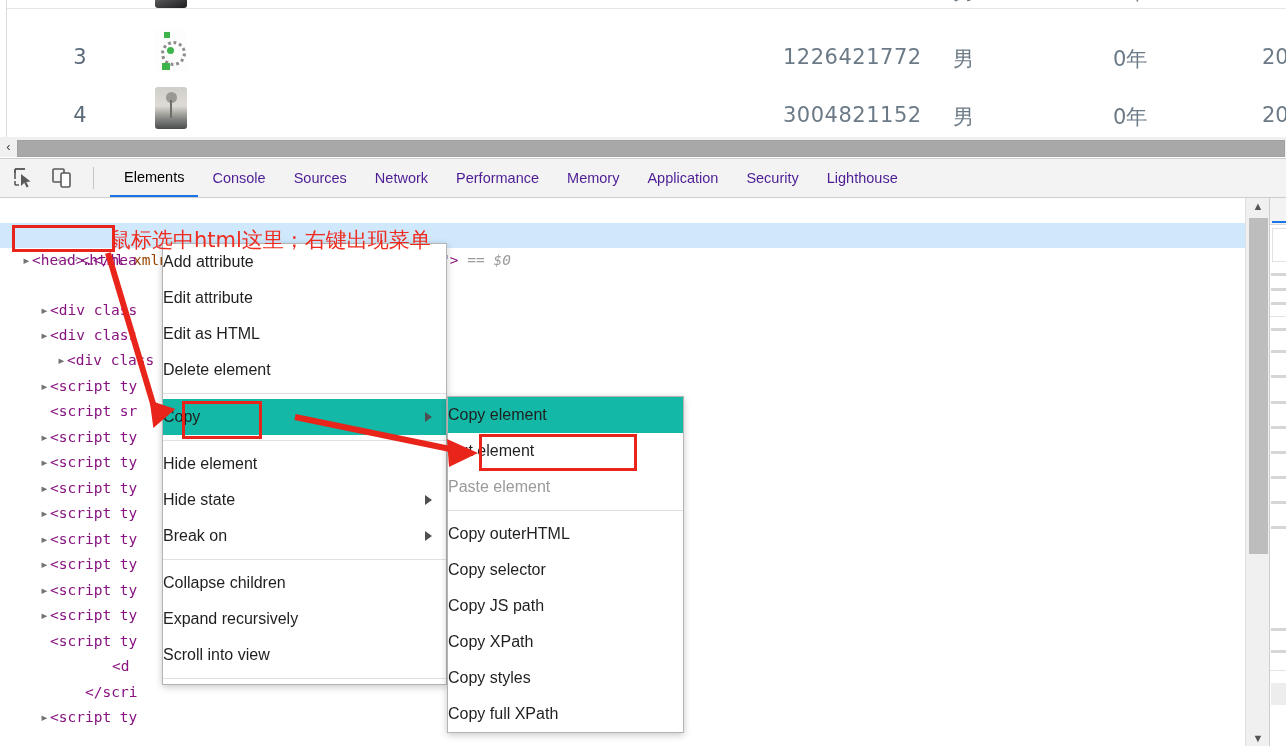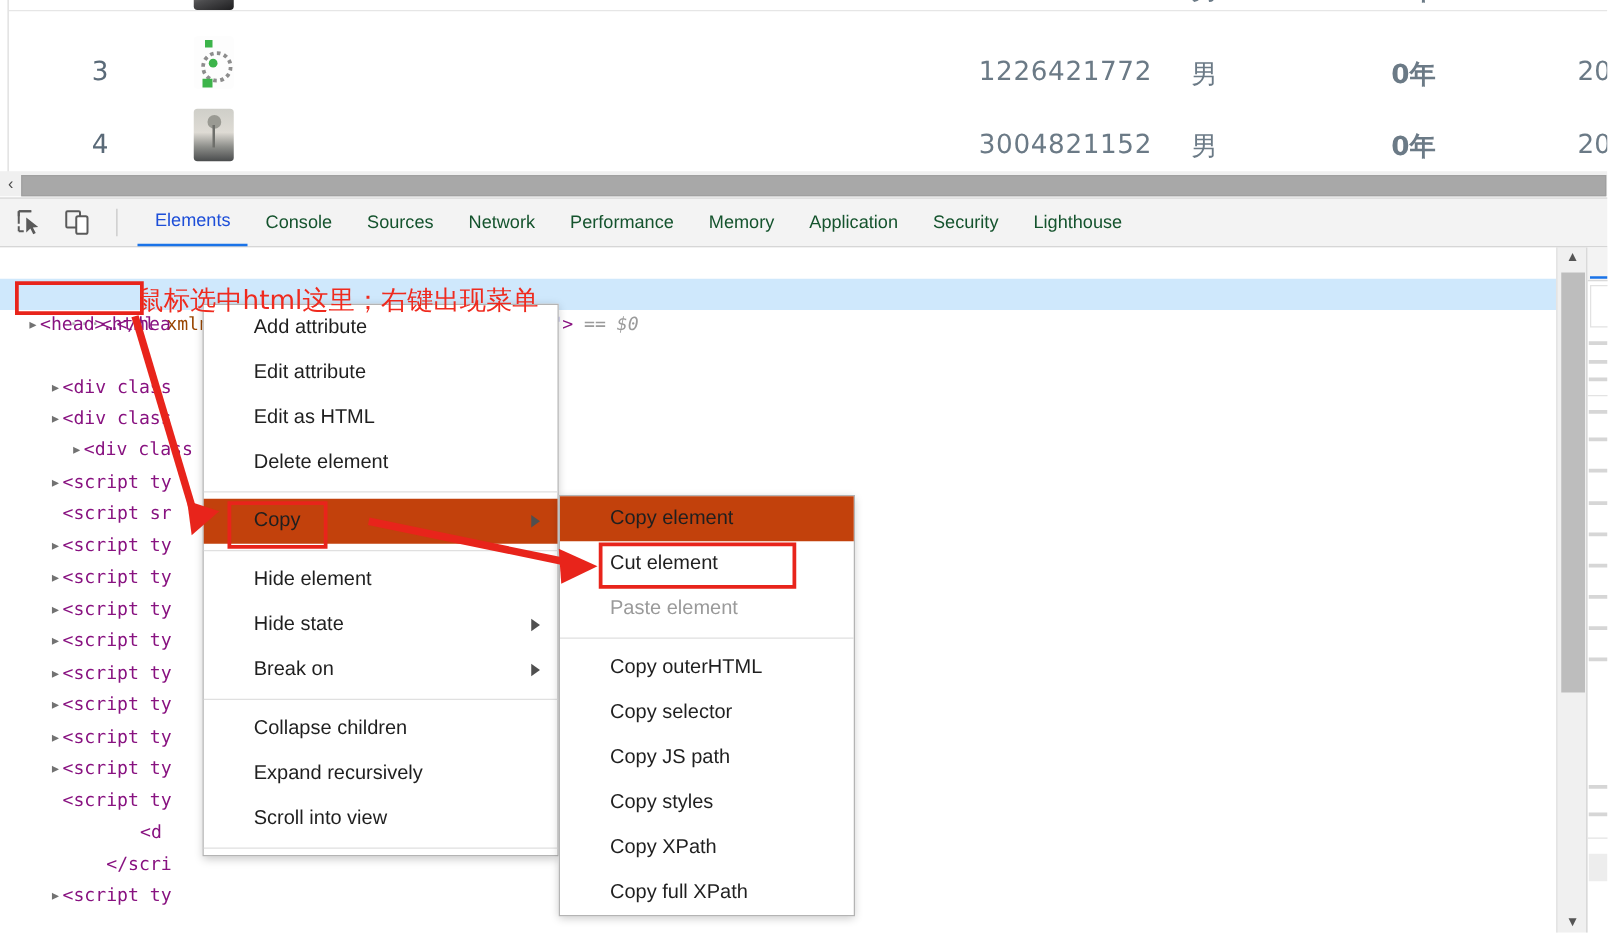--- a/index.html
+++ b/index.html
@@ -48,21 +48,21 @@
     color: #5a6a78;
   }
   .tbl-row .c-thumb {
     position: absolute; left: 155px; top: -16px;
     width: 32px; height: 42px;
     border-radius: 3px;
     overflow: hidden;
   }
   .tbl-row .c-qq { position: absolute; left: 783px; letter-spacing: .5px; }
   .tbl-row .c-sex { position: absolute; left: 953px; }
-  .tbl-row .c-age { position: absolute; left: 1113px; font-weight: bold; }
+  .tbl-row .c-age { position: absolute; left: 1113px; }
   .tbl-row .c-date { position: absolute; left: 1262px; }
 
   
   .thumb-a { background: linear-gradient(160deg,#6f6f70 0%, #b9b6ae 35%, #4c4c4e 70%, #1d1d1f 100%); }
   .thumb-b { background:#fdfdfd; position:relative; }
   .thumb-b .sq1 { position:absolute; left:9px; top:3px; width:6px; height:6px; background:#3cb44a; }
   .thumb-b .sq2 { position:absolute; left:7px; top:34px; width:8px; height:7px; background:#3cb44a; }
   .thumb-b .ring { position:absolute; left:6px; top:12px; width:19px; height:19px; border-radius:50%;
                    border:3px dotted #8d8d8d; }
   .thumb-b .dot { position:absolute; left:12px; top:18px; width:7px; height:7px; border-radius:50%; background:#3cb44a; }
@@ -109,27 +109,27 @@
     position: absolute; left: 93px; top: 8px; width: 1px; height: 22px; background: #c6c6c6;
   }
   #dt-tabs {
     position: absolute; left: 110px; top: 0; height: 38px;
     display: flex; align-items: stretch;
   }
   .dt-tab {
     display: flex; align-items: center; justify-content: center;
     padding: 0 14px;
     font-size: 14.5px;
-    color: #14532d;
+    color: #4c1d95;
     font-family: "Liberation Sans", sans-serif;
     white-space: nowrap;
     box-sizing: border-box;
   }
   .dt-tab.active {
-    color: #1d4ed8;
+    color: #000000;
     border-bottom: 2px solid #1a73e8;
   }
 
   
   #dom-pane {
     position: absolute; left: 0; top: 39px;
     width: 1245px; height: 549px;
     background: #ffffff;
     overflow: hidden;
     font-family: "DejaVu Sans Mono", monospace;
@@ -205,25 +205,24 @@
     box-shadow: 0 2px 7px rgba(0,0,0,0.22);
     font-family: "Liberation Sans", sans-serif;
     font-size: 16px;
     color: #1f1f1f;
     z-index: 30;
   }
   .ctx-item {
     position: relative;
     height: 36px;
     line-height: 36px;
-    padding-left: 40px;
     padding-right: 40px;
     white-space: nowrap;
   }
-  .ctx-item.highlight { background: #c2410c; }
+  .ctx-item.highlight { background: #14b8a6; }
   .ctx-item.disabled { color: #9a9a9a; }
   .ctx-item .arrow {
     position: absolute; right: 14px; top: 50%;
     width: 0; height: 0;
     margin-top: -5px;
     border-top: 5px solid transparent;
     border-bottom: 5px solid transparent;
     border-left: 7px solid #4f4f4f;
   }
   .ctx-sep {
@@ -428,22 +427,22 @@
 </div>
 
 <div class="ctx-menu" id="ctx-sub">
   <div class="ctx-item highlight">Copy element</div>
   <div class="ctx-item">Cut element</div>
   <div class="ctx-item disabled">Paste element</div>
   <div class="ctx-sep"></div>
   <div class="ctx-item">Copy outerHTML</div>
   <div class="ctx-item">Copy selector</div>
   <div class="ctx-item">Copy JS path</div>
+  <div class="ctx-item">Copy XPath</div>
   <div class="ctx-item">Copy styles</div>
-  <div class="ctx-item">Copy XPath</div>
   <div class="ctx-item">Copy full XPath</div>
 </div>
 
 <div id="annot-layer">
   <div class="red-box" id="box-html"></div>
   <div class="red-box" id="box-copy"></div>
   <div class="red-box" id="box-copyel"></div>
 
   <div class="red-text" id="ann-text-1">鼠标选中html这里；右键出现菜单</div>
 

